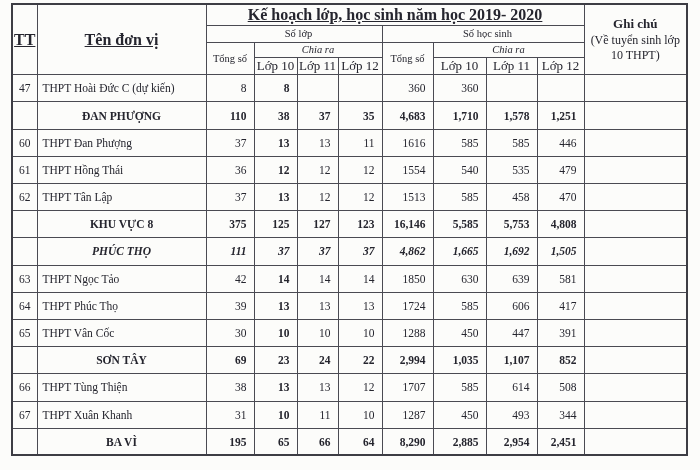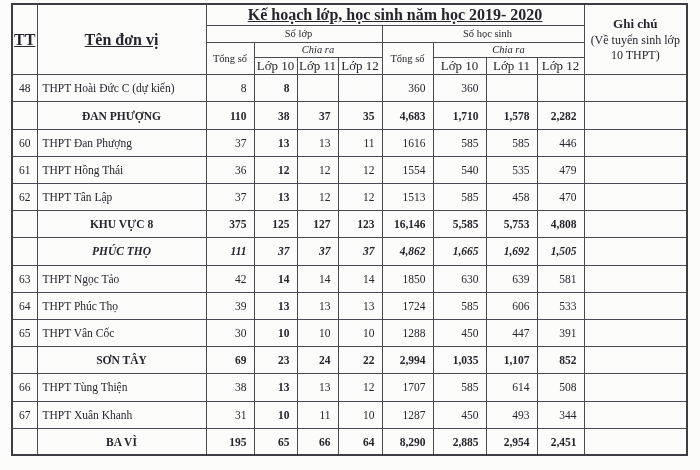--- a/index.html
+++ b/index.html
@@ -95,21 +95,21 @@
       <th class="h4">Lớp 10</th>
       <th class="h4">Lớp 11</th>
       <th class="h4">Lớp 12</th>
       <th class="h4">Lớp 10</th>
       <th class="h4">Lớp 11</th>
       <th class="h4">Lớp 12</th>
     </tr>
   </thead>
   <tbody>
       <tr class="row-detail">
-        <td class="tt">48</td>
+        <td class="tt">47</td>
         <td class="name">THPT Hoài Đức C (dự kiến)</td>
         <td class="num c-tong">8</td>
         <td class="num c-l10">8</td>
         <td class="num"></td>
         <td class="num"></td>
         <td class="num">360</td>
         <td class="num">360</td>
         <td class="num"></td>
         <td class="num"></td>
         <td class="note"></td>
@@ -117,21 +117,21 @@
       <tr class="row-group">
         <td class="tt"></td>
         <td class="name">ĐAN PHƯỢNG</td>
         <td class="num c-tong">110</td>
         <td class="num c-l10">38</td>
         <td class="num">37</td>
         <td class="num">35</td>
         <td class="num">4,683</td>
         <td class="num">1,710</td>
         <td class="num">1,578</td>
-        <td class="num">2,282</td>
+        <td class="num">1,251</td>
         <td class="note"></td>
       </tr>
       <tr class="row-detail">
         <td class="tt">60</td>
         <td class="name">THPT Đan Phượng</td>
         <td class="num c-tong">37</td>
         <td class="num c-l10">13</td>
         <td class="num">13</td>
         <td class="num">11</td>
         <td class="num">1616</td>
@@ -208,21 +208,21 @@
       <tr class="row-detail">
         <td class="tt">64</td>
         <td class="name">THPT Phúc Thọ</td>
         <td class="num c-tong">39</td>
         <td class="num c-l10">13</td>
         <td class="num">13</td>
         <td class="num">13</td>
         <td class="num">1724</td>
         <td class="num">585</td>
         <td class="num">606</td>
-        <td class="num">533</td>
+        <td class="num">417</td>
         <td class="note"></td>
       </tr>
       <tr class="row-detail">
         <td class="tt">65</td>
         <td class="name">THPT Vân Cốc</td>
         <td class="num c-tong">30</td>
         <td class="num c-l10">10</td>
         <td class="num">10</td>
         <td class="num">10</td>
         <td class="num">1288</td>

